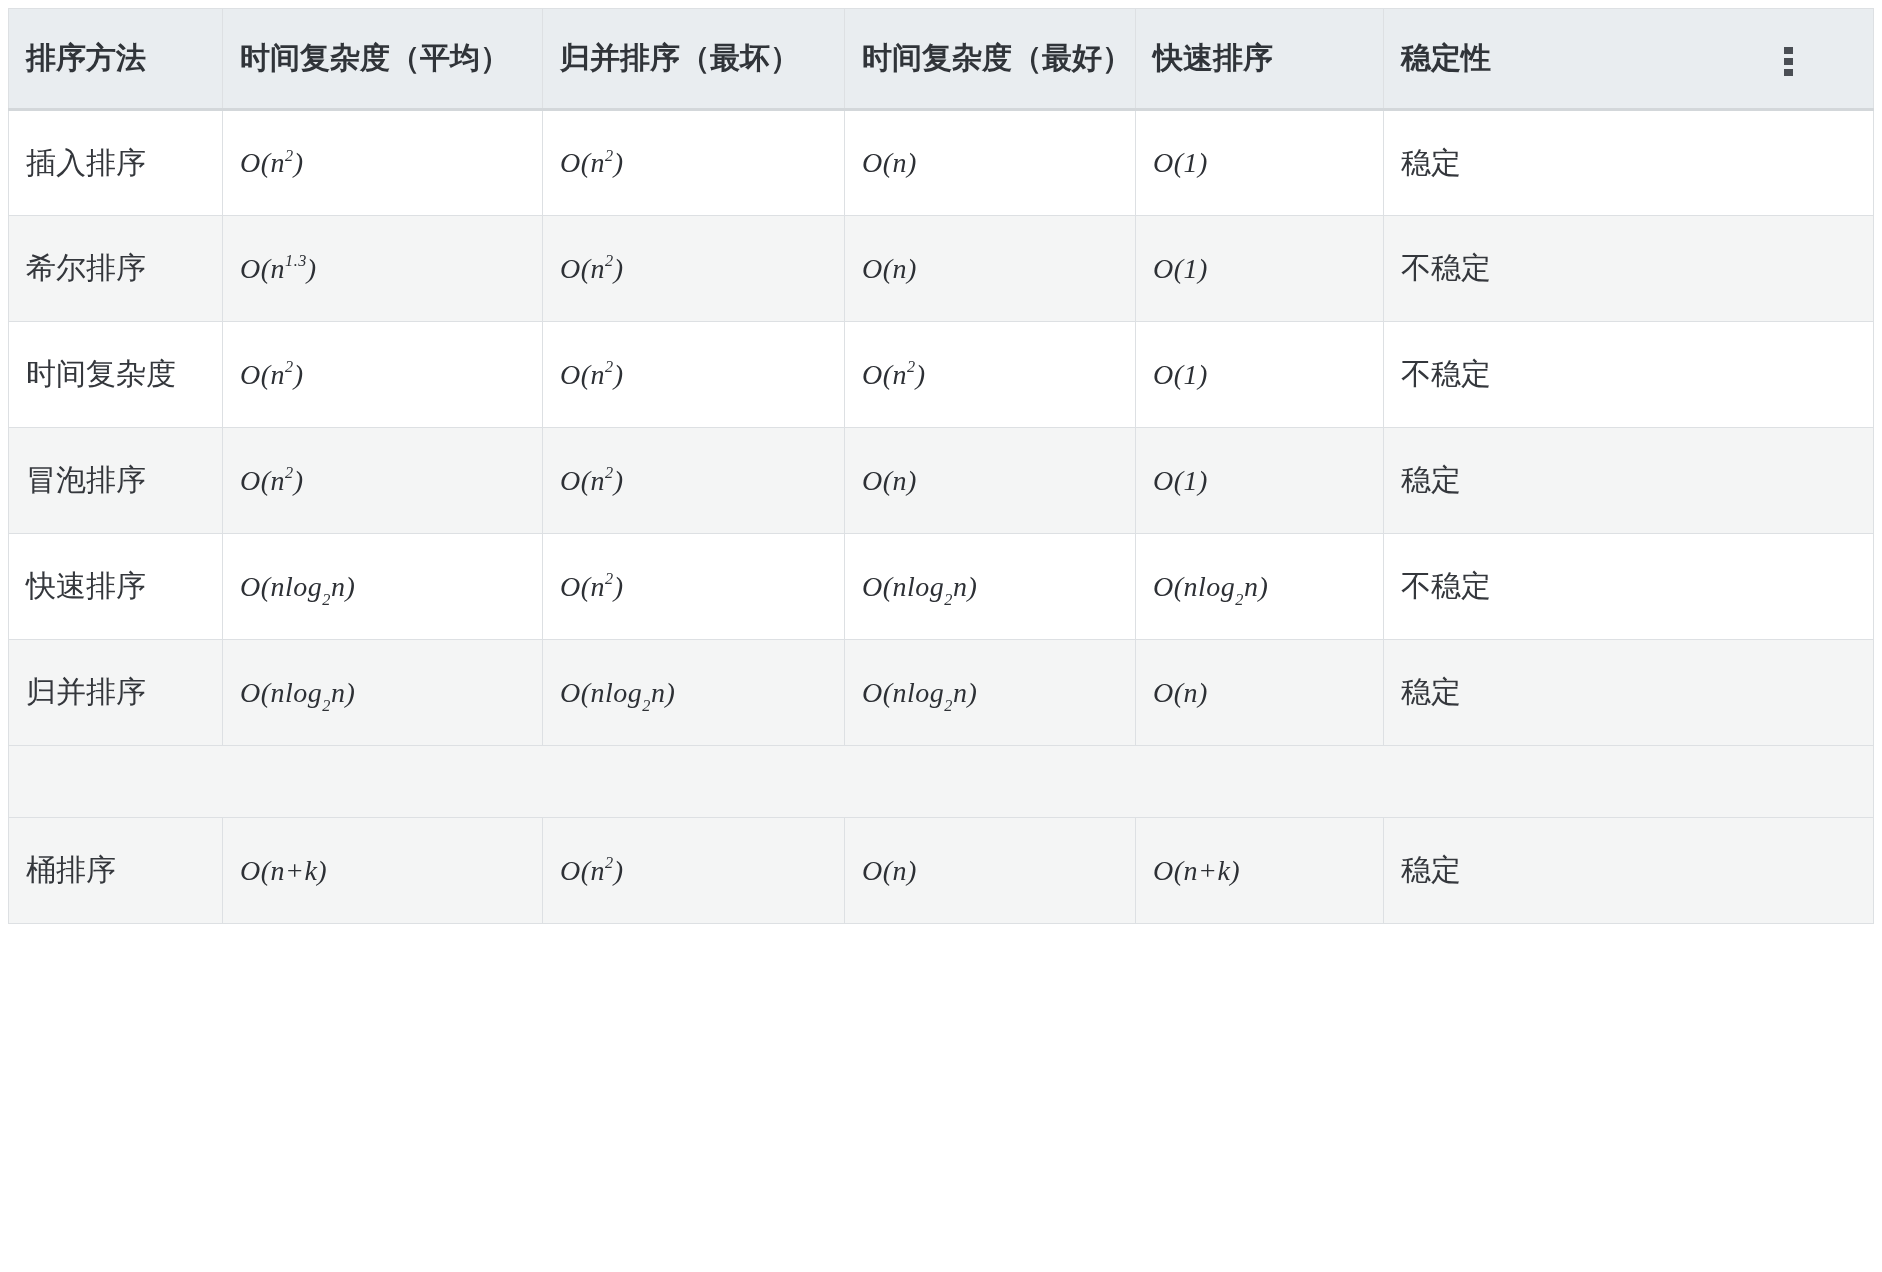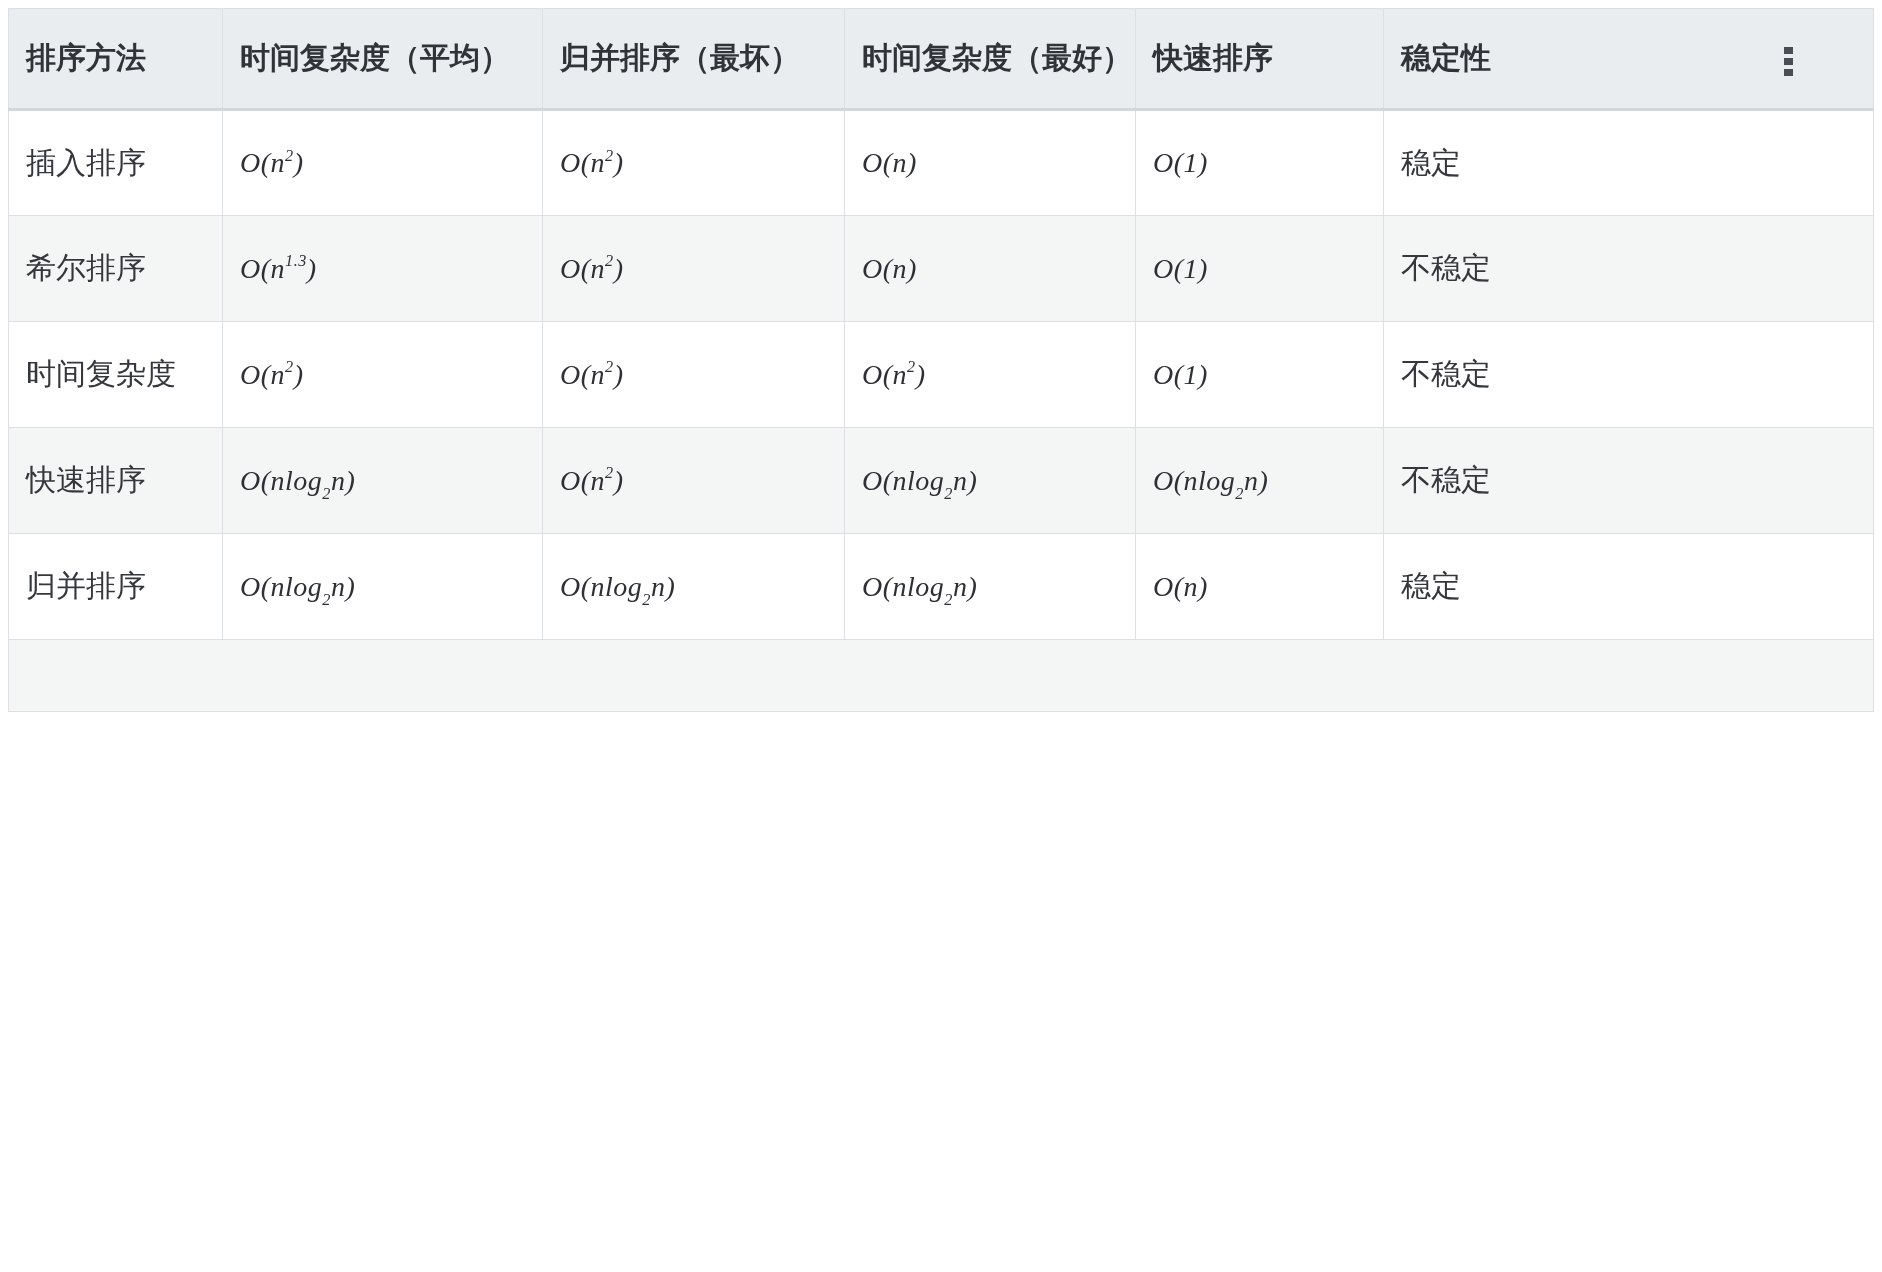--- a/index.html
+++ b/index.html
@@ -129,38 +129,54 @@
         </tr>
         <tr>
           <td class="method-cell">时间复杂度</td>
           <td class="formula-cell">O(n<sup>2</sup>)</td>
           <td class="formula-cell">O(n<sup>2</sup>)</td>
           <td class="formula-cell">O(n<sup>2</sup>)</td>
           <td class="formula-cell">O(1)</td>
           <td class="stability-cell">不稳定</td>
         </tr>
         <tr>
+          <td class="method-cell">冒泡排序</td>
+          <td class="formula-cell">O(n<sup>2</sup>)</td>
+          <td class="formula-cell">O(n<sup>2</sup>)</td>
+          <td class="formula-cell">O(n)</td>
+          <td class="formula-cell">O(1)</td>
+          <td class="stability-cell">稳定</td>
+        </tr>
+        <tr>
           <td class="method-cell">快速排序</td>
           <td class="formula-cell">O(nlog<sub>2</sub>n)</td>
           <td class="formula-cell">O(n<sup>2</sup>)</td>
           <td class="formula-cell">O(nlog<sub>2</sub>n)</td>
           <td class="formula-cell">O(nlog<sub>2</sub>n)</td>
           <td class="stability-cell">不稳定</td>
         </tr>
         <tr>
           <td class="method-cell">归并排序</td>
           <td class="formula-cell">O(nlog<sub>2</sub>n)</td>
           <td class="formula-cell">O(nlog<sub>2</sub>n)</td>
           <td class="formula-cell">O(nlog<sub>2</sub>n)</td>
           <td class="formula-cell">O(n)</td>
           <td class="stability-cell">稳定</td>
         </tr>
         <tr class="spacer-row">
           <td colspan="6" class="spacer-cell"></td>
         </tr>
+        <tr>
+          <td class="method-cell">桶排序</td>
+          <td class="formula-cell">O(n+k)</td>
+          <td class="formula-cell">O(n<sup>2</sup>)</td>
+          <td class="formula-cell">O(n)</td>
+          <td class="formula-cell">O(n+k)</td>
+          <td class="stability-cell">稳定</td>
+        </tr>
       </tbody>
   </table>
 
   <div class="col-menu" title="">
     <span class="dot"></span>
     <span class="dot"></span>
     <span class="dot"></span>
   </div>
 </div>
 

